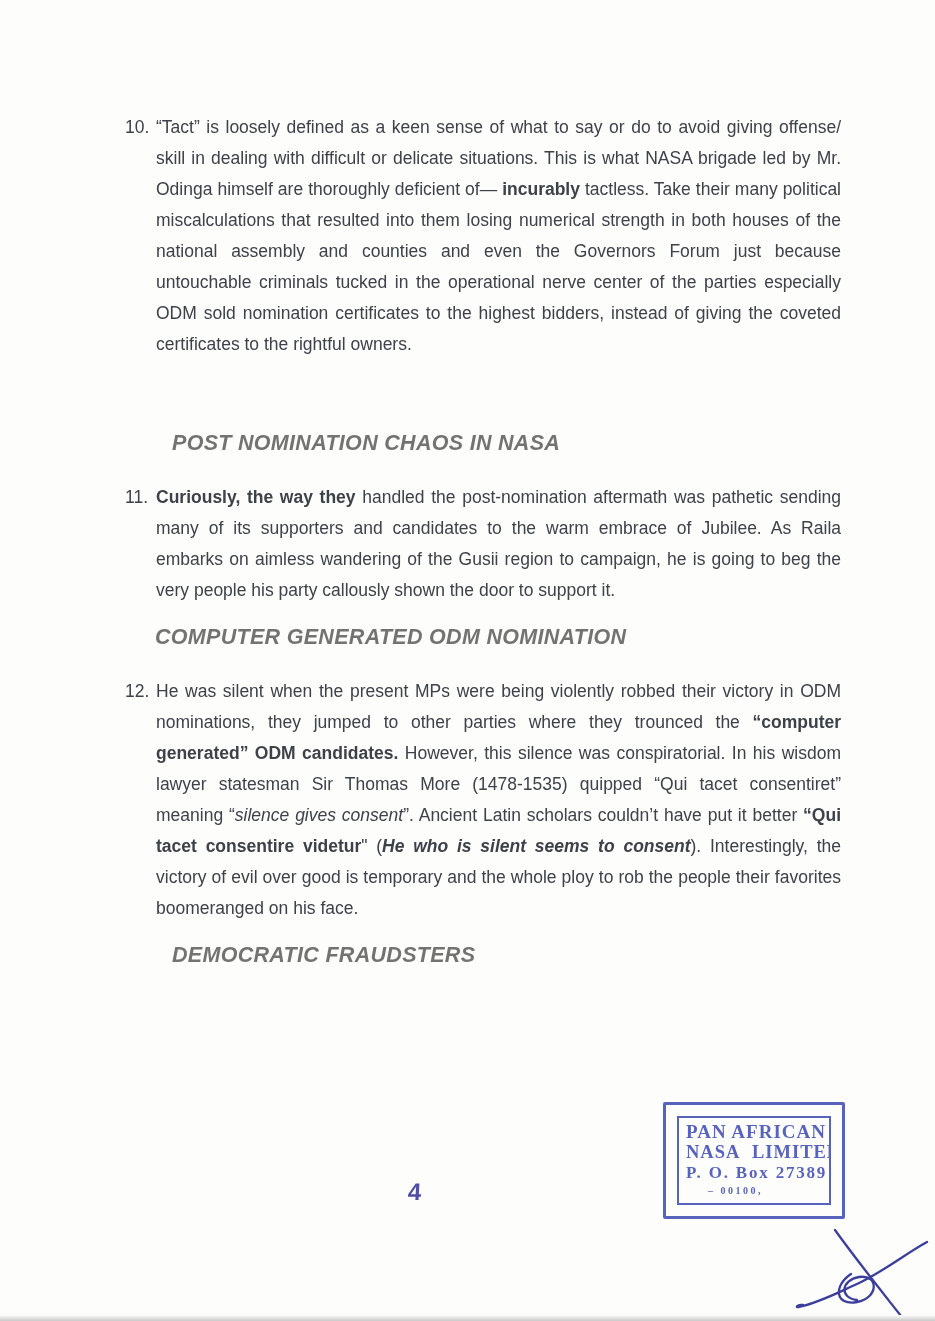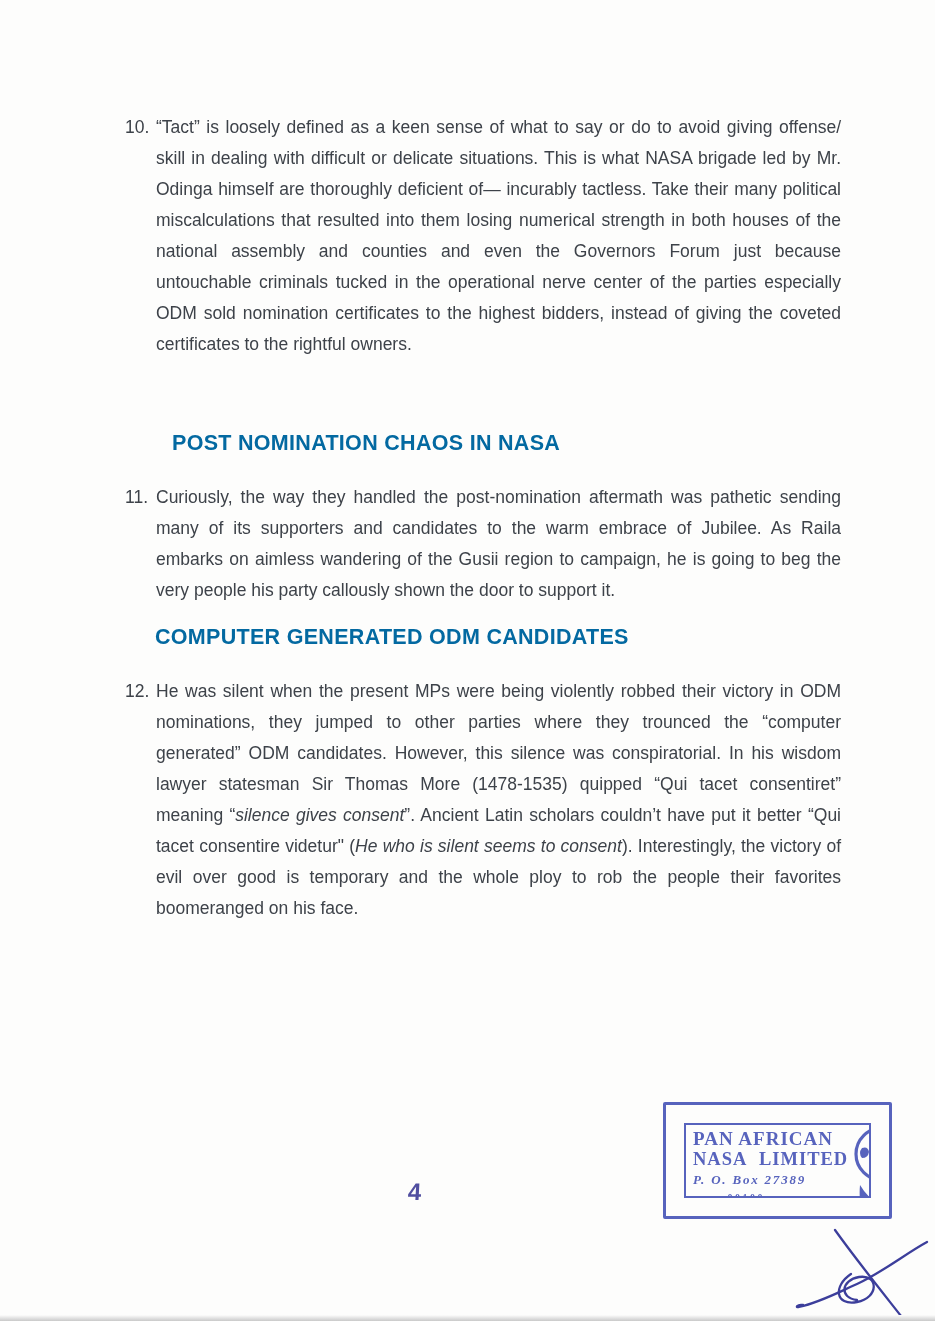--- a/index.html
+++ b/index.html
@@ -18,82 +18,84 @@
     position:absolute; left:125px; top:112px; width:716px;
   }
   .para {
     margin:0;
     font-size:17.5px; line-height:31px;
     color:#3d4249;
     text-align:justify;
     padding-left:31px; text-indent:-31px;
   }
   .para-num { display:inline-block; width:31px; text-indent:0; }
-  .b { font-weight:normal;margin-top:9px; }
+  .b { font-weight:bold;margin-top:9px; }
   .i { font-style:italic; }
   .heading {
     margin:17px 0 25px 30px;
     font-size:21.5px; line-height:28px;
-    font-weight:bold; color:#0369a1;
+    font-weight:bold; color:#737373;
     letter-spacing:0.3px;
+    font-style:italic;
   }
   .heading.gap-large { margin-top:69px; }
   .heading.indent-large { margin-left:47px; }
   .heading:last-child { margin-bottom:0; }
 
   
   .page-num {
     position:absolute; left:408px; top:1178px;
     font-size:24px; color:#514fa0; font-weight:bold;
     transform:skewX(-3deg);
   }
 
   
   .stamp {
     position:absolute; left:663px; top:1102px;
-    width:229px; height:117px;
+    width:182px; height:117px;
     border:3px solid #4a57b8;
     border-radius:2px;
-    padding:18px;
+    padding:11px;
     box-sizing:border-box;
     color:#4a57b8;
     opacity:0.92;
   }
   .stamp-inner {
     border:2px solid #4a57b8;
     width:100%; height:100%;
     box-sizing:border-box;
     display:flex;
     font-family:"Liberation Serif", serif;
     font-weight:bold;
     overflow:hidden;
   }
   .stamp-text { flex:1 1 auto; padding:3px 0 0 7px; white-space:nowrap; }
   .stamp-line-0 { font-size:19px; line-height:21px; letter-spacing:1px; }
   .stamp-line-1 { font-size:18.5px; line-height:21px; letter-spacing:1px; word-spacing:7px; }
-  .stamp-line-2 { font-size:13px; line-height:19px; letter-spacing:1.8px;font-style:italic; }
+  .stamp-line-2 { font-size:17px; line-height:19px; letter-spacing:1.8px; }
   .stamp-line-3 { font-size:10px;   line-height:18px; letter-spacing:2.5px; padding-left:22px; }
   .stamp-line-4 { font-size:17px; line-height:19px; letter-spacing:5px;  padding-left:14px; }
   .stamp-globe { flex:0 0 64px; position:relative; }
   .stamp-globe svg { position:absolute; right:-4px; top:-2px; }
 
   
   .signature { position:absolute; left:783px; top:1222px; }
 </style>
 </head>
 <body>
 
 <div class="page">
 
   <div class="doc-body">
       <p class="para"><span class="para-num">10.</span><span>“Tact” is loosely defined as a keen sense of what to say or do to avoid giving offense/ skill in dealing with difficult or delicate situations. This is what NASA brigade led by Mr. Odinga himself are thoroughly deficient of— </span><span class="b">incurably</span><span> tactless. Take their many political miscalculations that resulted into them losing numerical strength in both houses of the national assembly and counties and even the Governors Forum just because untouchable criminals tucked in the operational nerve center of the parties especially ODM sold nomination certificates to the highest bidders, instead of giving the coveted certificates to the rightful owners.</span></p>
       <h2 class="heading indent-large gap-large">POST NOMINATION CHAOS IN NASA</h2>
       <p class="para"><span class="para-num">11.</span><span class="b">Curiously, the way they</span><span> handled the post-nomination aftermath was pathetic sending many of its supporters and candidates to the warm embrace of Jubilee. As Raila embarks on aimless wandering of the Gusii region to campaign, he is going to beg the very people his party callously shown the door to support it.</span></p>
-      <h2 class="heading indent-small gap-small">COMPUTER GENERATED ODM CANDIDATES</h2>
+      <h2 class="heading indent-small gap-small">COMPUTER GENERATED ODM NOMINATION</h2>
       <p class="para"><span class="para-num">12.</span><span>He was silent when the present MPs were being violently robbed their victory in ODM nominations, they jumped to other parties where they trounced the </span><span class="b">“computer generated” ODM candidates.</span><span> However, this silence was conspiratorial. In his wisdom lawyer statesman Sir Thomas More (1478-1535) quipped “Qui tacet consentiret” meaning “</span><span class="i">silence gives consent</span><span>”.  Ancient Latin scholars couldn’t have put it better </span><span class="b">“Qui tacet consentire videtur</span><span>" (</span><span class="b i">He who is silent seems to consent</span><span>). Interestingly, the victory of evil over good is temporary and the whole ploy to rob the people their favorites boomeranged on his face.</span></p>
+      <h2 class="heading indent-large gap-small">DEMOCRATIC FRAUDSTERS</h2>
     </div>
 
   <div class="page-num">4</div>
 
   <div class="stamp">
     <div class="stamp-inner">
       <div class="stamp-text">
           <div class="stamp-line-0">PAN AFRICAN</div>
           <div class="stamp-line-1">NASA LIMITED</div>
           <div class="stamp-line-2">P. O. Box 27389</div>

